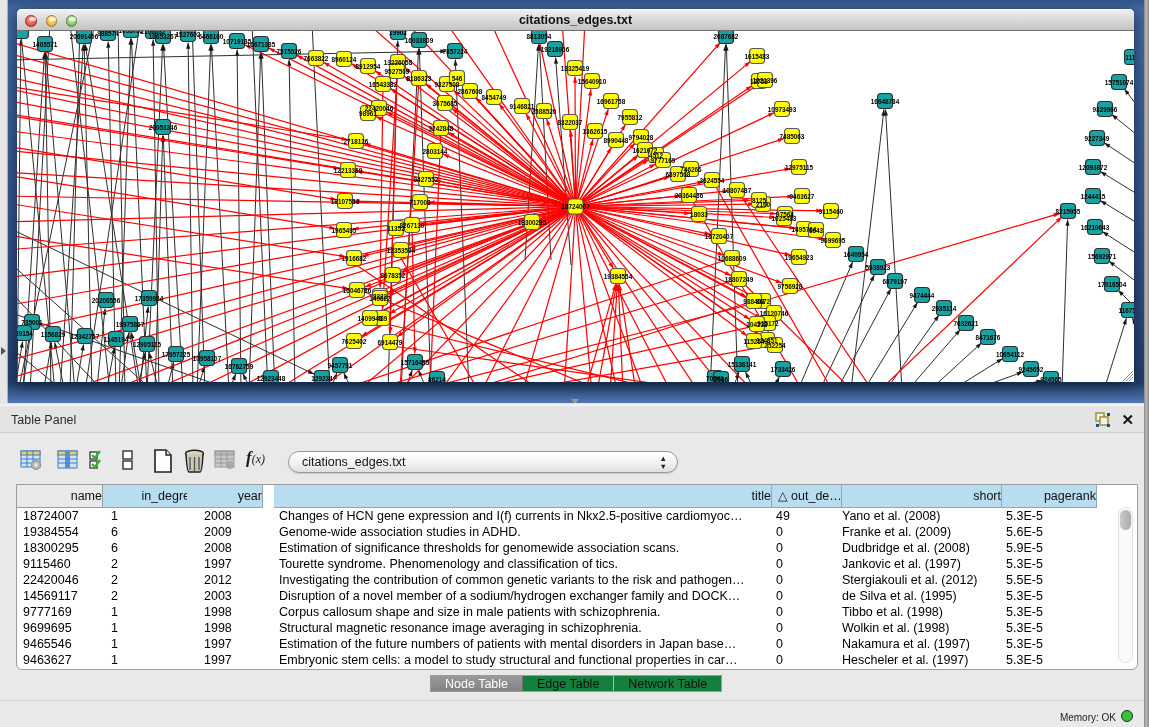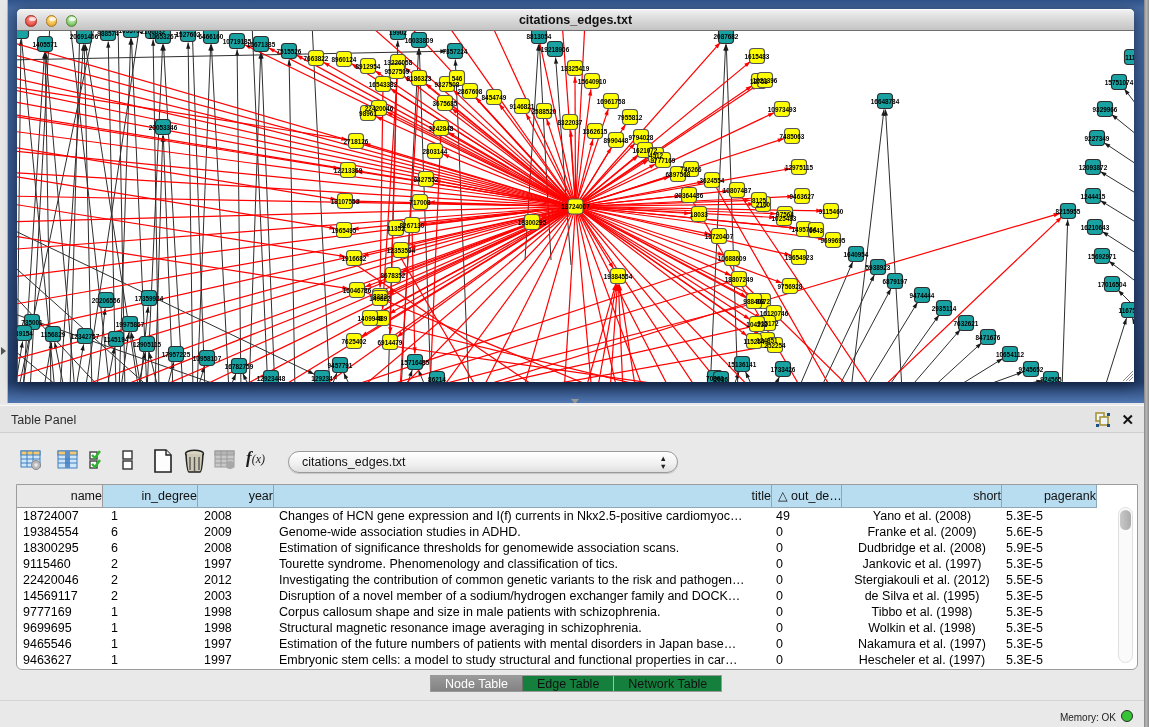--- a/index.html
+++ b/index.html
@@ -28,28 +28,28 @@
 #phead .t{position:absolute;left:11px;top:7px;font-size:12.5px;color:#2d2d2d}
 #toolbar{position:absolute;left:0;top:31px;width:100%;height:49px}
 .ico{position:absolute;top:15px}
 #combo{position:absolute;left:288px;top:17px;width:390px;height:22px;border:1px solid #9a9a9a;border-radius:11px;
  background:linear-gradient(180deg,#ffffff,#f0f0f0 60%,#dfdfdf);box-shadow:0 1px 1px rgba(0,0,0,.15)}
 #combo .t{position:absolute;left:13px;top:3px;font-size:12.5px;color:#111}
 #combo .ud{position:absolute;right:10px;top:2.5px;font-size:7.5px;color:#222;line-height:8px;text-align:center}
 #tablewrap{position:absolute;left:16px;top:81px;width:1122px;height:186px;background:#fff;border:1px solid #9c9c9c;border-radius:0 0 6px 6px}
 .th{position:absolute;top:0;height:23px;background:#b9ddf0;border-right:1px solid #8fa8b8;border-bottom:1px solid #8fa8b8;font-size:12.5px;color:#111;text-align:right;line-height:22px;white-space:nowrap;overflow:hidden}
 #h0{left:0;width:86px;background:#e9e9e9;border-right:1px solid #9c9c9c;border-bottom:1px solid #9c9c9c}
-#h1{left:86px;width:95px}#h2{left:181px;width:76px}#h3{left:257px;width:498px}
+#h1{left:86px;width:95px}#h2{left:170px;width:76px}#h3{left:257px;width:498px}
 #h4{left:755px;width:70px;text-align:left;padding-left:6px}
 #h5{left:825px;width:160px}#h6{left:985px;width:95px}
 #rowsarea{position:absolute;left:0;top:23px;width:1080px;height:160px;overflow:hidden}
 .tr{position:relative;height:16px;font-size:12.5px;color:#000;white-space:nowrap}
 .tr span{position:absolute;top:1px}
 .c0{left:6px}.c1{left:94px}.c2{left:187px}.c3{left:262px;width:492px;overflow:hidden}
-.c4{left:759px}.c5{left:825px;width:160px;text-align:center}.c6{left:989px}
+.c4{left:759px}.c5{left:825px;width:160px;}.c6{left:989px}
 #vscroll{position:absolute;right:4px;top:22px;width:15px;height:156px;background:#fafafa;border:1px solid #e0e0e0;border-radius:8px}
 #vthumb{position:absolute;left:1px;top:2px;width:11px;height:20px;background:linear-gradient(90deg,#c9c9c9,#ababab);border-radius:6px}
 #tabs{position:absolute;left:430px;top:272px;height:17px;border:1px solid #9a9a9a;border-radius:0;overflow:hidden;background:#15803d}
 .seg{display:inline-block;height:17px;line-height:16px;font-size:12.5px;color:#111;padding:0 14px;border-right:1px solid #b5b5b5;vertical-align:top}
 .seg.sel{background:linear-gradient(180deg,#9a9a9a,#7f7f7f);color:#fff;border-right:1px solid #6f6f6f}
 #statusline{position:absolute;left:0;top:297px;width:100%;height:1px;background:#d4d4d4}
 #mem{position:absolute;right:28px;top:309px;font-size:10px;color:#222}
 #memdot{position:absolute;right:11px;top:307px;width:12px;height:12px;border-radius:50%;background:#35c435;border:1px solid #2c2c2c}
 
 #pfloat{position:absolute;right:33px;top:6px;width:16px;height:16px}

